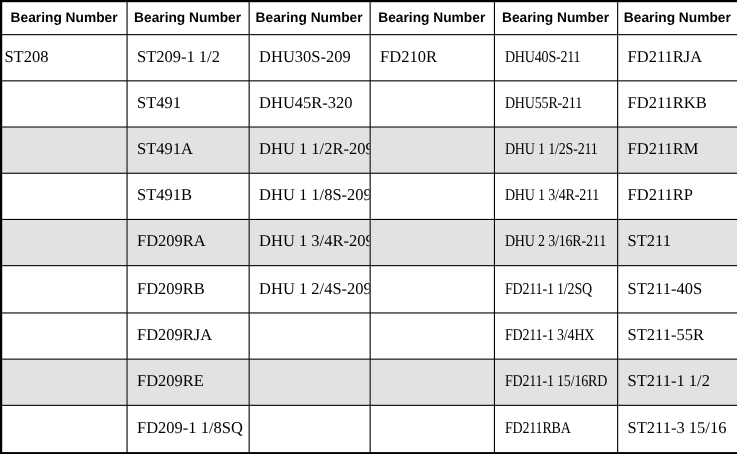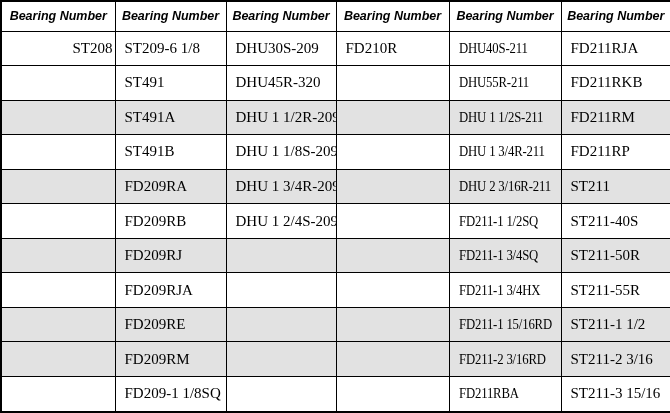--- a/index.html
+++ b/index.html
@@ -24,38 +24,37 @@
     font-family: "Liberation Serif", serif;
   }
   th, td {
     border: 1.5px solid var(--border-color, #000000);
     overflow: hidden;
     white-space: nowrap;
     box-sizing: border-box;
   }
   thead tr {
     height: 30px;
-    font-style: italic;
   }
   th {
     font-family: "Liberation Sans", sans-serif;
     font-weight: bold;
     font-size: 12.5px;
     text-align: center;
     vertical-align: middle;
     background: var(--bg-color, #ffffff);
   }
   td {
     font-size: 15px;
     text-align: left;
     vertical-align: middle;
     padding: 0 2px 0 9px;
   }
   td.col1 {
-    text-align: right;
+    text-align: left;
     padding: 0 2px;
   }
   tr.alt td {
     background: var(--row-alt, #e2e2e2);
   }
   
   td.col5 span {
     display: inline-block;
     transform: scaleX(0.85);
     transform-origin: 0 50%;
@@ -81,21 +80,21 @@
           <th>Bearing Number</th>
           <th>Bearing Number</th>
           <th>Bearing Number</th>
           <th>Bearing Number</th>
           <th>Bearing Number</th>
         </tr>
     </thead>
     <tbody>
         <tr>
           <td class="col1"><span>ST208</span></td>
-          <td class="col2"><span>ST209-6 1/8</span></td>
+          <td class="col2"><span>ST209-1 1/2</span></td>
           <td class="col3"><span>DHU30S-209</span></td>
           <td class="col4"><span>FD210R</span></td>
           <td class="col5"><span>DHU40S-211</span></td>
           <td class="col6"><span>FD211RJA</span></td>
         </tr>
         <tr>
           <td class="col1"><span></span></td>
           <td class="col2"><span>ST491</span></td>
           <td class="col3"><span>DHU45R-320</span></td>
           <td class="col4"><span></span></td>
@@ -127,52 +126,36 @@
           <td class="col6"><span>ST211</span></td>
         </tr>
         <tr>
           <td class="col1"><span></span></td>
           <td class="col2"><span>FD209RB</span></td>
           <td class="col3"><span>DHU 1 2/4S-209</span></td>
           <td class="col4"><span></span></td>
           <td class="col5"><span>FD211-1 1/2SQ</span></td>
           <td class="col6"><span>ST211-40S</span></td>
         </tr>
-        <tr class="alt">
-          <td class="col1"><span></span></td>
-          <td class="col2"><span>FD209RJ</span></td>
-          <td class="col3"><span></span></td>
-          <td class="col4"><span></span></td>
-          <td class="col5"><span>FD211-1 3/4SQ</span></td>
-          <td class="col6"><span>ST211-50R</span></td>
-        </tr>
         <tr>
           <td class="col1"><span></span></td>
           <td class="col2"><span>FD209RJA</span></td>
           <td class="col3"><span></span></td>
           <td class="col4"><span></span></td>
           <td class="col5"><span>FD211-1 3/4HX</span></td>
           <td class="col6"><span>ST211-55R</span></td>
         </tr>
         <tr class="alt">
           <td class="col1"><span></span></td>
           <td class="col2"><span>FD209RE</span></td>
           <td class="col3"><span></span></td>
           <td class="col4"><span></span></td>
           <td class="col5"><span>FD211-1 15/16RD</span></td>
           <td class="col6"><span>ST211-1 1/2</span></td>
         </tr>
-        <tr class="alt">
-          <td class="col1"><span></span></td>
-          <td class="col2"><span>FD209RM</span></td>
-          <td class="col3"><span></span></td>
-          <td class="col4"><span></span></td>
-          <td class="col5"><span>FD211-2 3/16RD</span></td>
-          <td class="col6"><span>ST211-2 3/16</span></td>
-        </tr>
         <tr>
           <td class="col1"><span></span></td>
           <td class="col2"><span>FD209-1 1/8SQ</span></td>
           <td class="col3"><span></span></td>
           <td class="col4"><span></span></td>
           <td class="col5"><span>FD211RBA</span></td>
           <td class="col6"><span>ST211-3 15/16</span></td>
         </tr>
       </tbody>
   </table>

